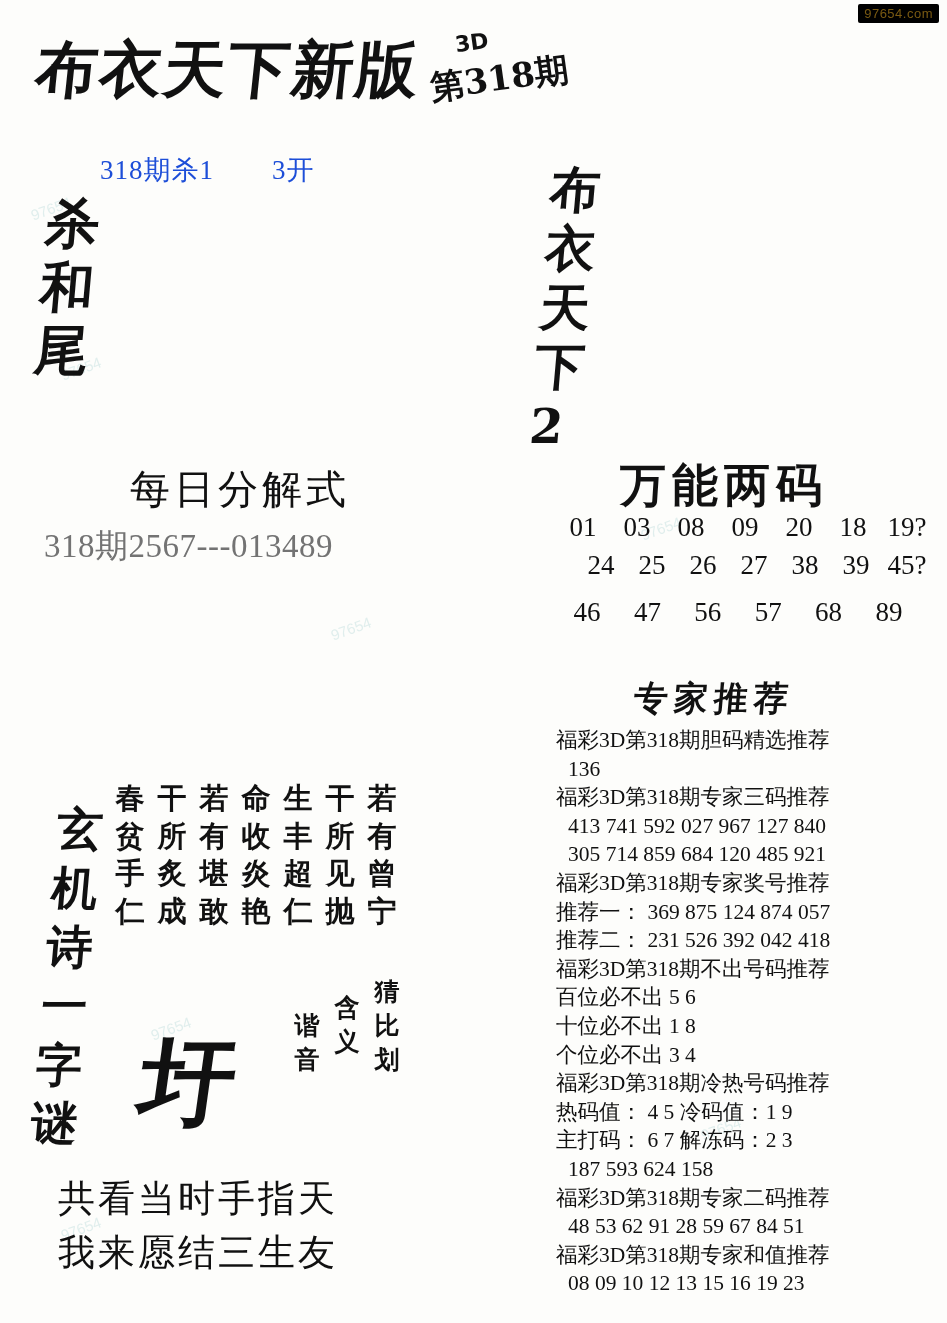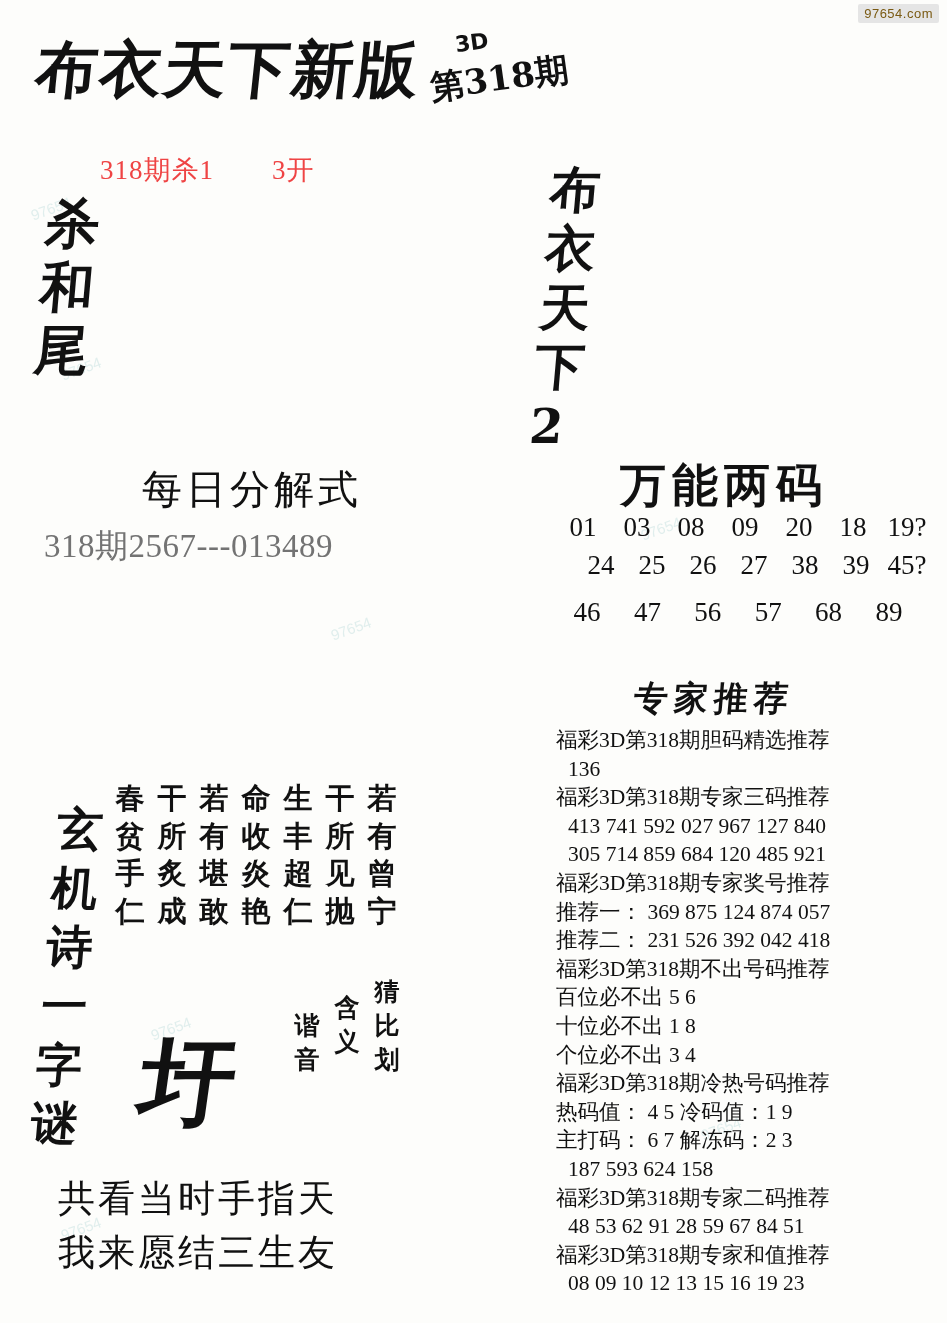--- a/index.html
+++ b/index.html
@@ -14,21 +14,21 @@
     position: relative;
     width: 947px;
     height: 1323px;
     background: #fdfdfb;
     overflow: hidden;
   }
   .watermark-badge {
     position: absolute;
     top: 4px;
     right: 8px;
-    background: #e5e5e5;
+    background: #000000;
     color: #7a5a12;
     font-family: "Liberation Sans", sans-serif;
     font-size: 13px;
     padding: 2px 6px;
     border-radius: 2px;
     letter-spacing: 0.5px;
   }
   
   .wm {
     position: absolute;
@@ -70,39 +70,39 @@
     font-size: 34px;
     color: #111;
     transform: rotate(-8deg);
   }
   
   .kill-line {
     position: absolute;
     left: 100px;
     top: 152px;
     font-size: 27px;
-    color: #ef4444;
+    color: #1d4ed8;
     letter-spacing: 1px;
   }
   .kill-line .gap { display:inline-block; width: 58px; }
   .vert-kill {
     position: absolute;
     left: 40px;
     top: 192px;
     width: 70px;
     font-family: "DejaVu Serif", serif;
     font-weight: bold;
     font-size: 54px;
     line-height: 1.18;
     color: #111;
     transform: skewX(-5deg);
   }
   .daily-title {
     position: absolute;
-    left: 142px;
+    left: 130px;
     top: 462px;
     font-size: 40px;
     letter-spacing: 4px;
     color: #111;
   }
   .daily-formula {
     position: absolute;
     left: 44px;
     top: 524px;
     font-size: 33px;

